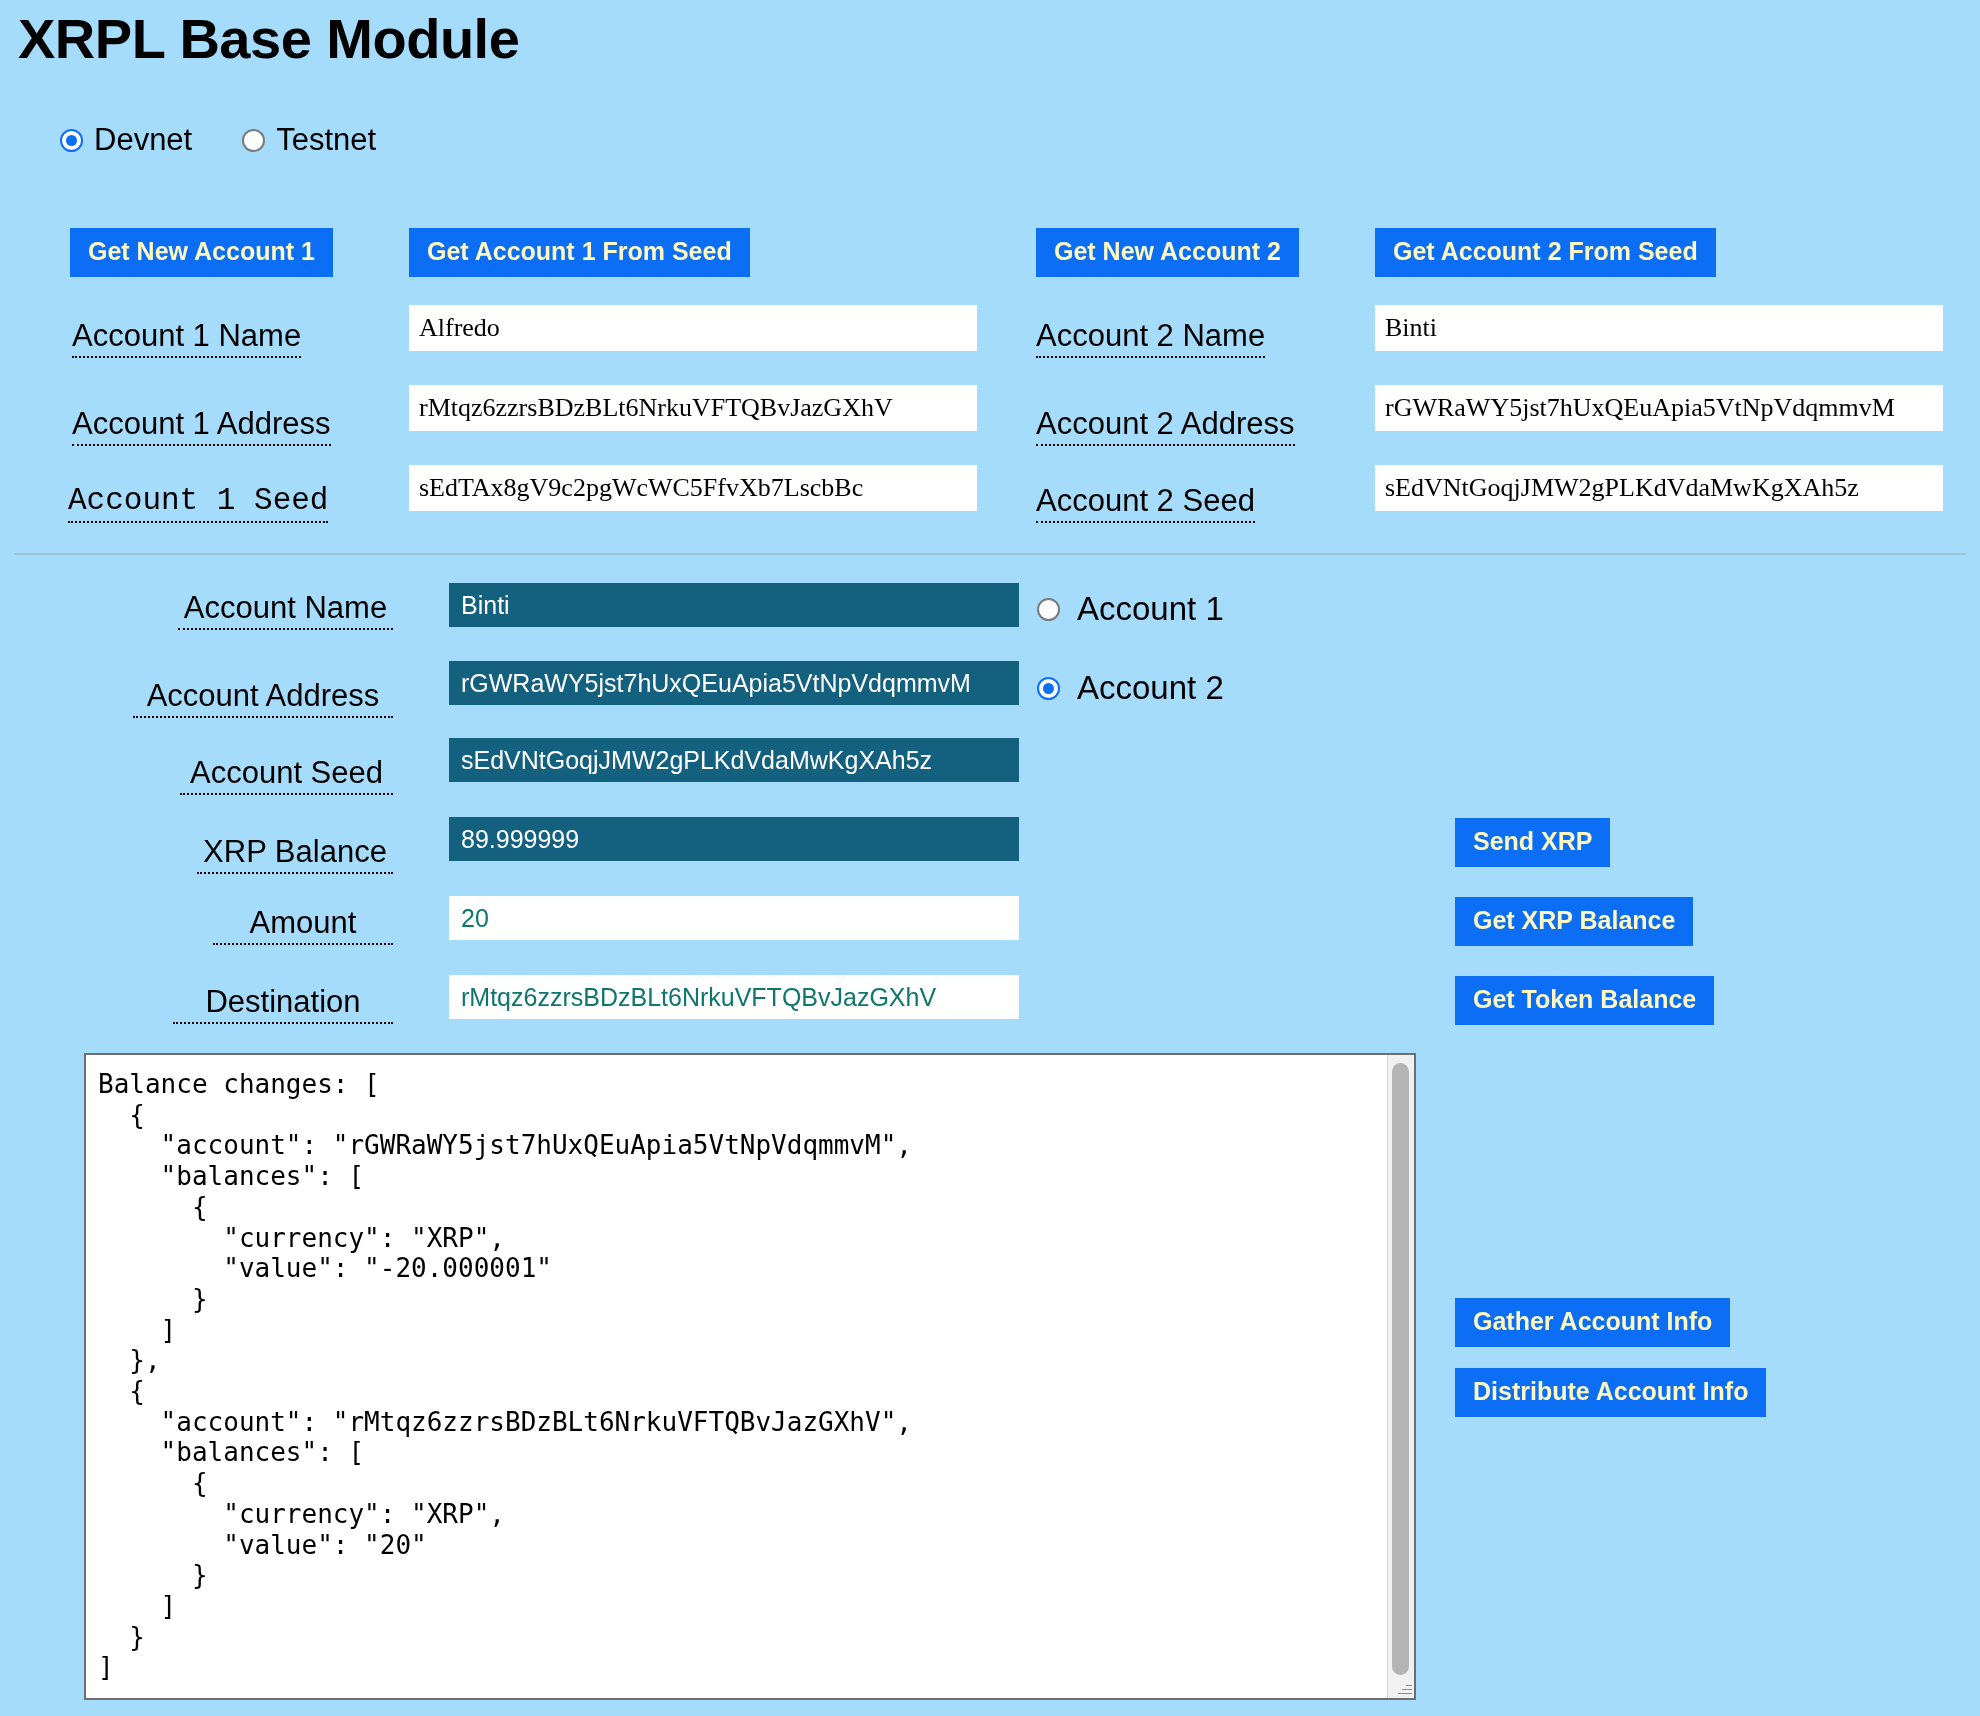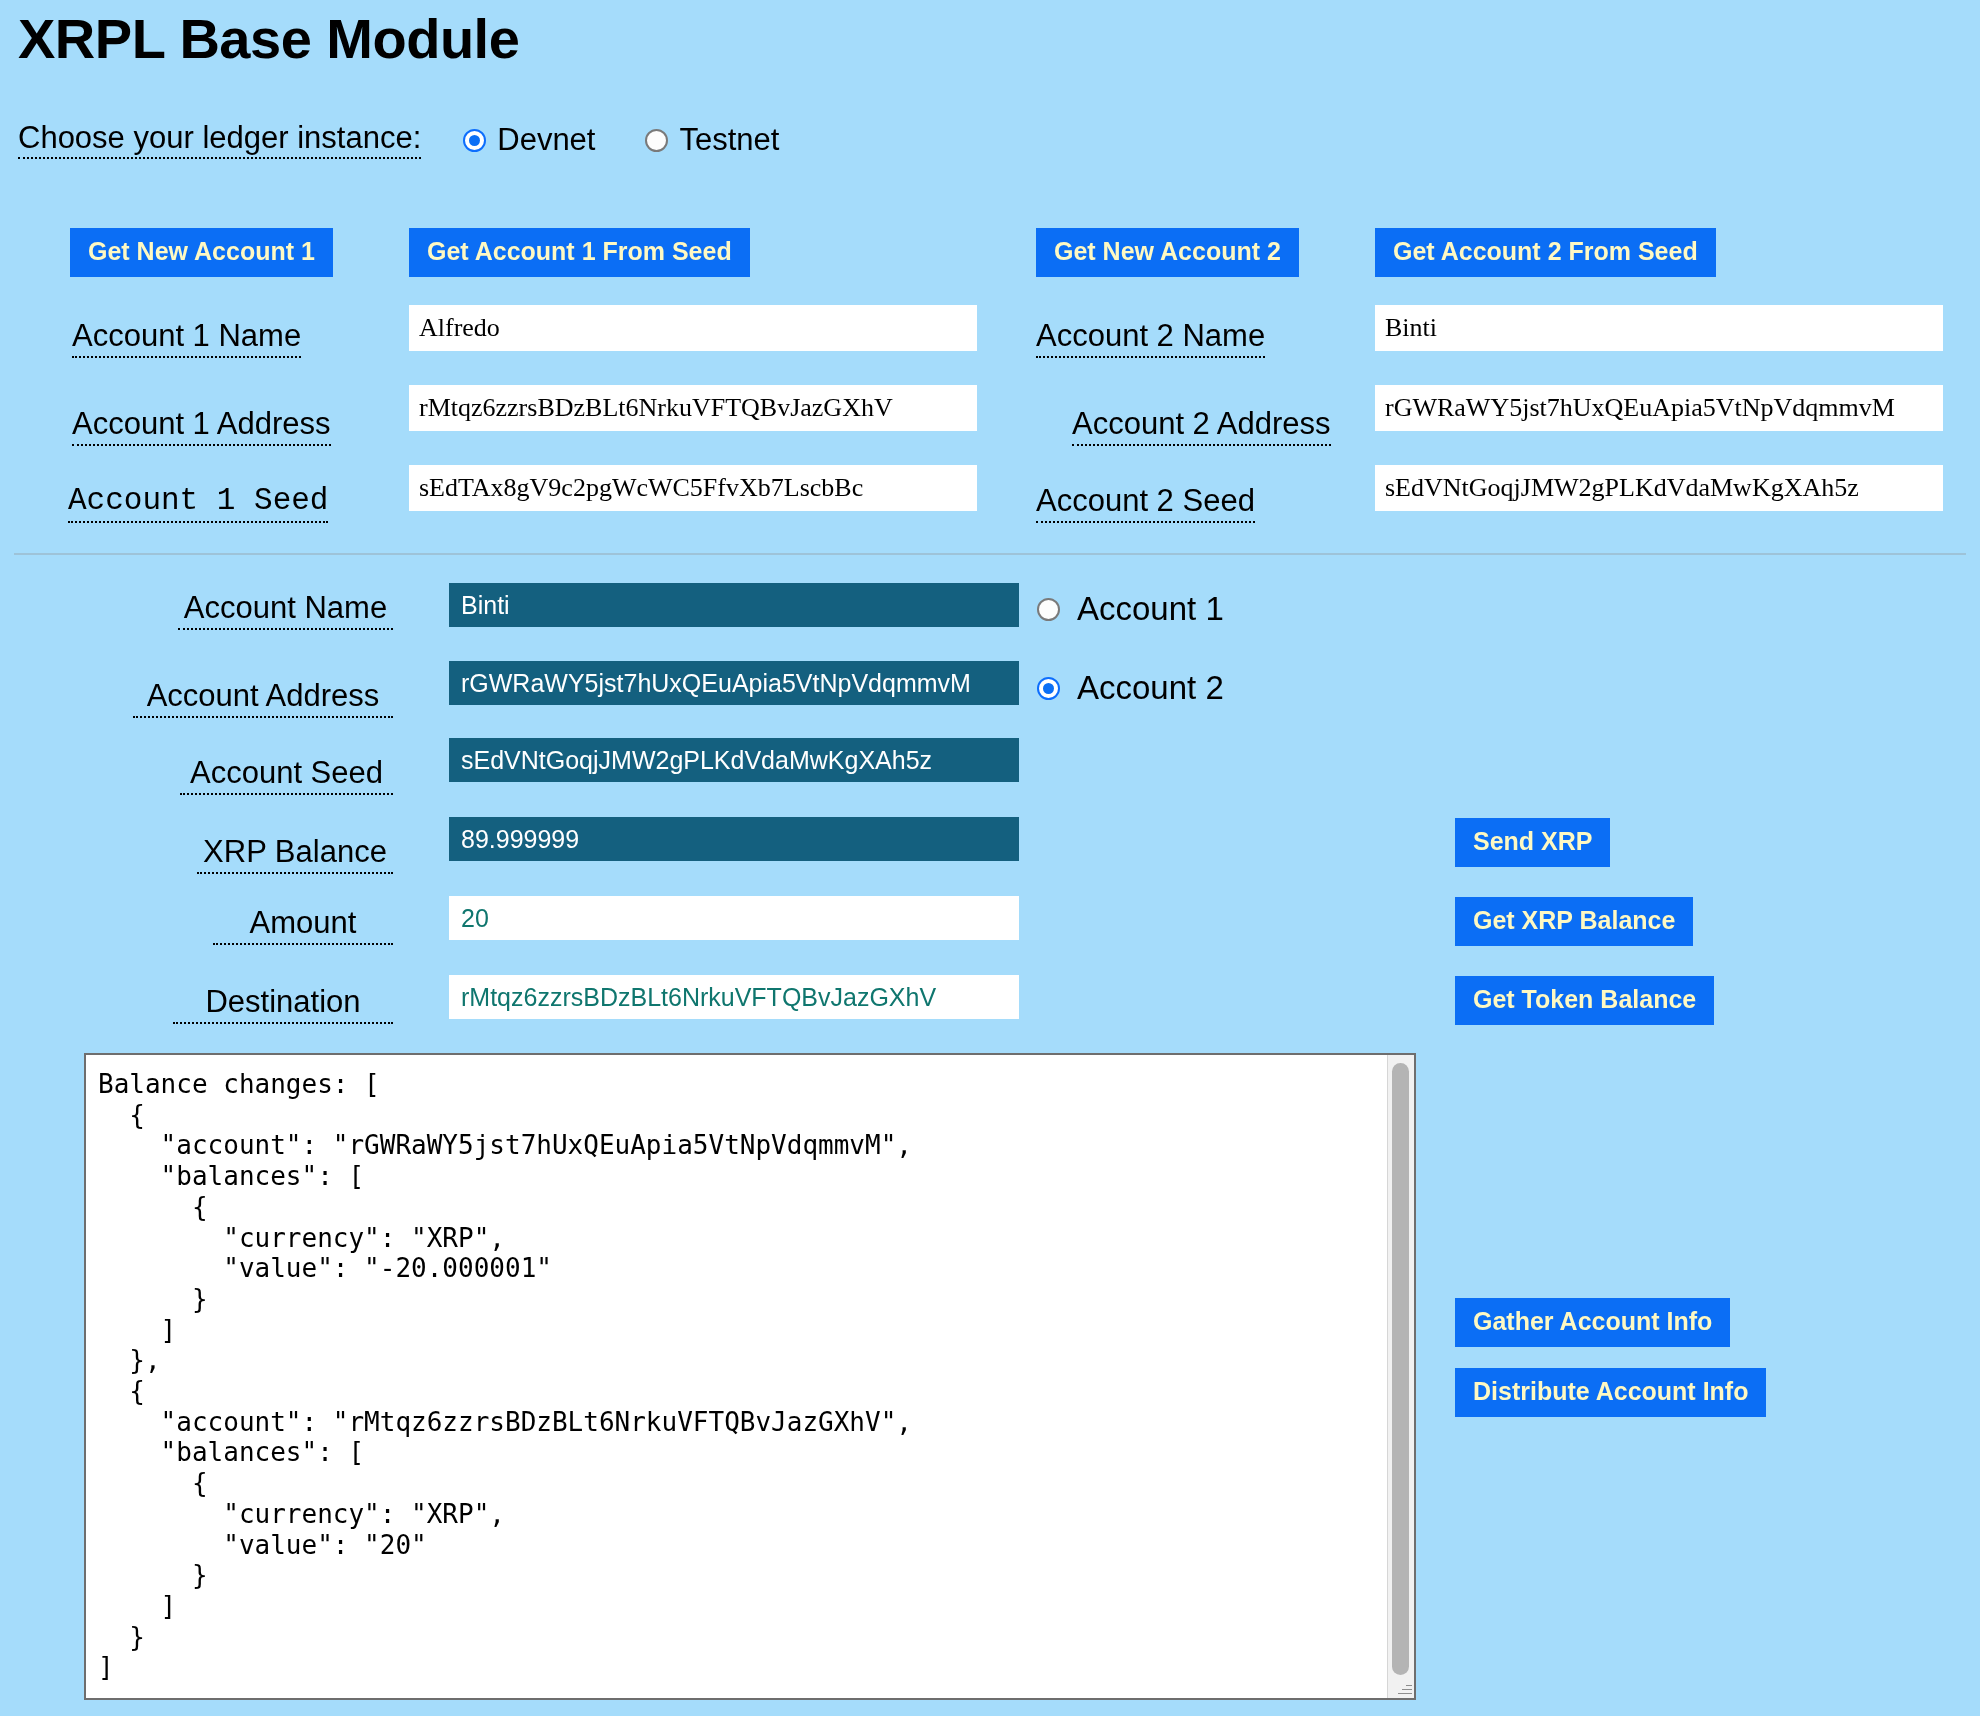--- a/index.html
+++ b/index.html
@@ -230,21 +230,20 @@
     height: 1px;
     transform-origin: right bottom;
   }
 </style>
 </head>
 <body>
 
 <div class="page-title">XRPL Base Module</div>
 
 <div class="ledger-row">
-  <span class="ledger-label">Choose your ledger instance:</span>
 
   <label class="radio-pair">
     <span class="radio checked"></span>
     <span class="rlabel">Devnet</span>
   </label>
 
   <label class="radio-pair">
     <span class="radio"></span>
     <span class="rlabel">Testnet</span>
   </label>
@@ -263,21 +262,21 @@
 
   <div class="lbl" style="left:68px; top:485px;font-family:Liberation Mono, monospace;">Account 1 Seed</div>
   <input class="tf" style="left: 409px; top: 465px; width: 568px;" value="sEdTAx8gV9c2pgWcWC5FfvXb7LscbBc">
 
   <button class="btn" style="left:1036px; top:228px;">Get New Account 2</button>
   <button class="btn" style="left:1375px; top:228px;">Get Account 2 From Seed</button>
 
   <div class="lbl" style="left:1036px; top:320px;">Account 2 Name</div>
   <input class="tf" style="left: 1375px; top: 305px; width: 568px;" value="Binti">
 
-  <div class="lbl" style="left:1036px; top:408px;margin-left:36px;">Account 2 Address</div>
+  <div class="lbl" style="left:1036px; top:408px;">Account 2 Address</div>
   <input class="tf" style="left: 1375px; top: 385px; width: 568px;" value="rGWRaWY5jst7hUxQEuApia5VtNpVdqmmvM">
 
   <div class="lbl" style="left:1036px; top:485px;">Account 2 Seed</div>
   <input class="tf" style="left: 1375px; top: 465px; width: 568px;" value="sEdVNtGoqjJMW2gPLKdVdaMwKgXAh5z">
 </div>
 
 <div class="divider"></div>
 
 <div>
 

